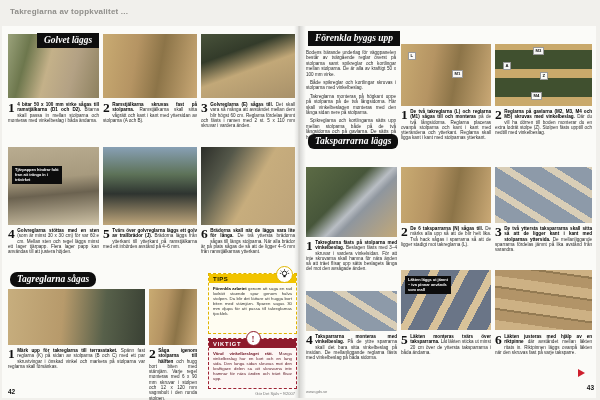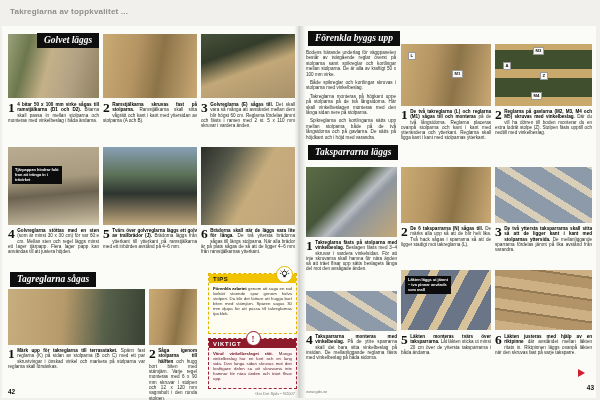--- a/index.html
+++ b/index.html
@@ -124,21 +124,21 @@
       </g>
     </svg>
   </div>
   <div class="tipshead">TIPS</div>
   <div class="tipsbody">
     <span class="lead">Förenkla arbetet</span>
     <span>genom att såga en rad lodrätt stående spår genom halva stolpen. Då blir det lättare att hugga bort biten med stämjärn. Spåren sågas 30 mm djupa för att passa till takreglarnas tjocklek.</span>
   </div>
 </div>
 
-<div class="secbar" style="left:10px;top:272px;">Tagreglarna sågas</div>
+<div class="secbar" style="left:10px;top:272px;border-radius:7px;">Tagreglarna sågas</div>
 <div class="photo ph-pencil" style="left:8px;top:289px;width:137px;height:56px;"></div>
 <div class="photo ph-wood" style="left:149px;top:289px;width:48px;height:56px;"></div>
 
 <div class="step" style="left:8px;top:348px;width:137px;height:38px;">
   <span class="num">1</span>
   <span class="lead">Märk upp för takreglarna till terrasstaket.</span>
   <span>Spänn fast reglarna (K) på sidan av stolparna (B och C) med ett par skruvtvingar i önskad vinkel och markera på stolparna var reglarna skall försänkas.</span>
 </div>
 <div class="step" style="left:149px;top:348px;width:48px;height:44px;">
   <span class="num">2</span>
@@ -180,21 +180,21 @@
   <span class="num">1</span>
   <span class="lead">De två takreglarna (L) och reglarna (M1) sågas till och monteras</span>
   <span>på de två långsidorna. Reglarna placeras ovanpå stolparna och kant i kant med ytterändena och ytterkant. Reglarna skall ligga kant i kant med stolparnas ytterkant.</span>
 </div>
 <div class="step" style="left:495px;top:109px;width:97px;height:40px;">
   <span class="num">2</span>
   <span class="lead">Reglarna på gavlarna (M2, M3, M4 och M5) skruvas med vinkelbeslag.</span>
   <span>Där du vill ha dörren till boden monterar du en extra lodrät stolpe (Z). Stolpen fästs upptill och nedtill med vinkelbeslag.</span>
 </div>
 
-<div class="secbar" style="left:308px;top:145px;">Taksparrarna läggs</div>
+<div class="secbar" style="left:308px;top:134px;border-radius:6px;">Taksparrarna läggs</div>
 
 <div class="photo ph-bracket" style="left:306px;top:167px;width:91px;height:70px;"></div>
 <div class="photo ph-wood" style="left:401px;top:167px;width:90px;height:56px;"></div>
 <div class="photo ph-roof" style="left:495px;top:167px;width:97px;height:56px;"></div>
 
 <div class="step" style="left:306px;top:240px;width:91px;height:46px;">
   <span class="num">1</span>
   <span class="lead">Takreglarna fästs på stolparna med vinkelbeslag.</span>
   <span>Beslagen fästs med 3–4 skruvar i vardera vinkelsidan. För att inte skruvarna skall hamna för nära änden så att träet flisar upp sätts beslagets långa del mot den avsågade änden.</span>
 </div>

